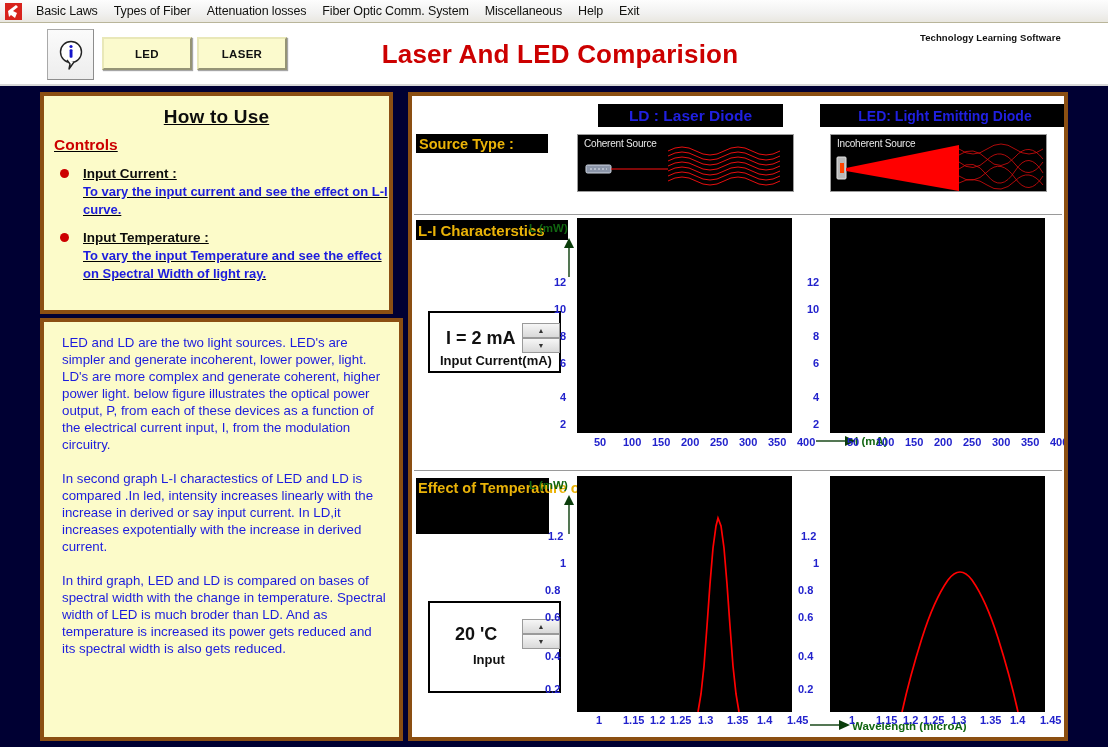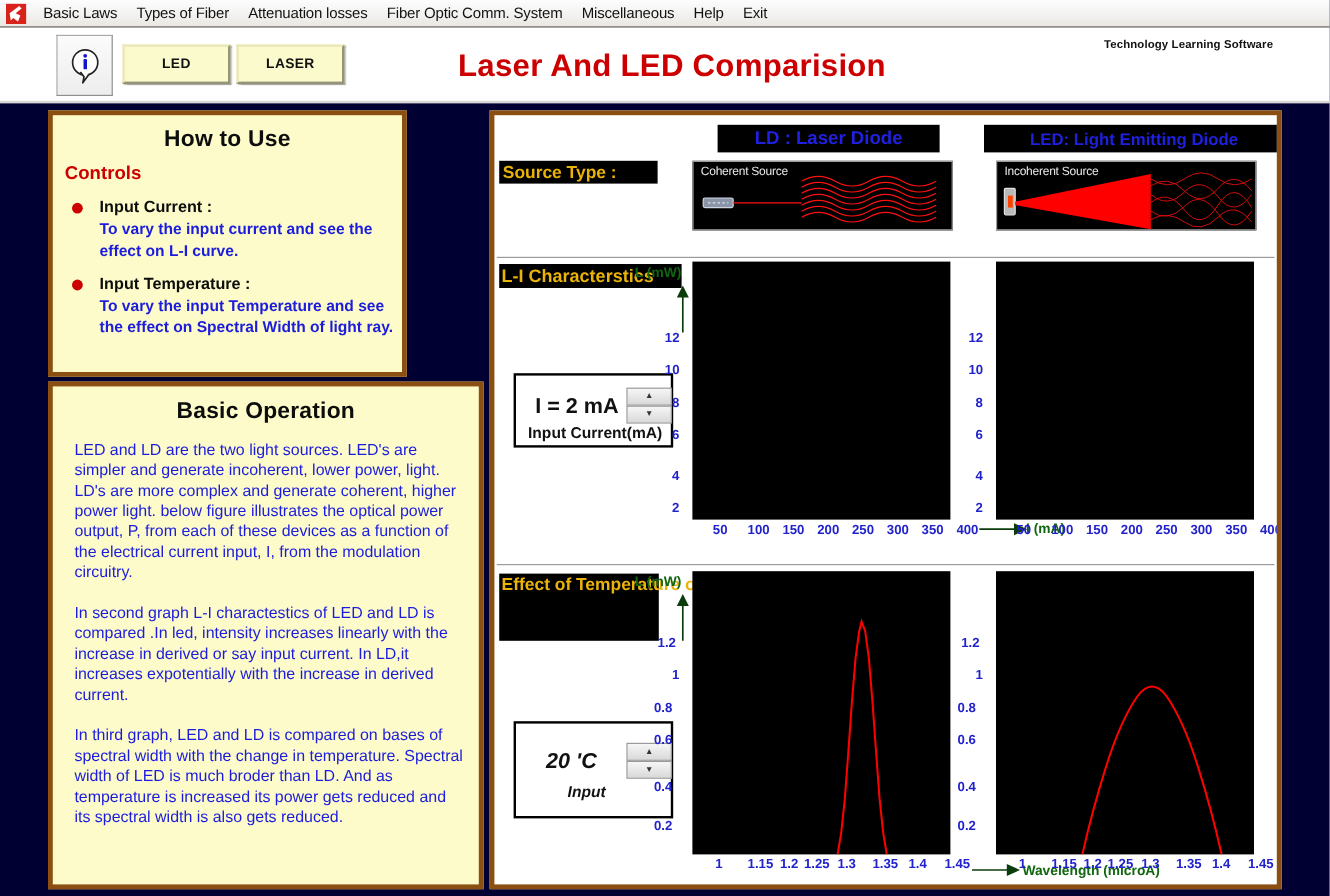--- a/index.html
+++ b/index.html
@@ -58,21 +58,21 @@
   #simtel .sq svg{position:absolute;left:2px;top:1px;}
   #simtel .sim{font-size:28px;font-weight:bold;color:#111;letter-spacing:-1.5px;line-height:25px;font-family:"DejaVu Sans",sans-serif;}
   #simtel .tel{font-size:26px;color:#e8624a;letter-spacing:-1px;line-height:25px;font-family:"DejaVu Sans",sans-serif;}
   #simtel .reg{font-size:9px;color:#111;vertical-align:top;line-height:10px;}
   #simtel .tag{font-size:9.5px;font-weight:bold;color:#111;letter-spacing:.1px;margin-top:1px;}
   
   .panel{
     position:absolute;background:#fcfbc9;border:4px solid #8b4f12;
     box-sizing:border-box;
   }
-  #panel-howto{left:40px;top:92px;width:299px;height:222px;}
+  #panel-howto{left:40px;top:92px;width:353px;height:222px;text-decoration:underline;}
   #panel-basic{left:40px;top:318px;width:363px;height:423px;}
   .panel h2{
     margin:0;padding:10px 0 0 0;text-align:center;
     font-size:19px;font-weight:bold;color:#0d0d0d;letter-spacing:.2px;
   }
   #ctrl-heading{
     margin:8px 0 0 10px;font-size:15.5px;font-weight:bold;color:#cc0000;
   }
   .bullet-row{display:flex;margin:10px 0 0 16px;}
   .bullet-dot{
@@ -175,21 +175,20 @@
   <div class="bullet-row">
     <span class="bullet-dot"></span>
     <span>
       <span class="bullet-title">Input Temperature :</span><br>
       <span class="bullet-body">To vary the input Temperature and see the effect on Spectral Width of light ray.</span>
     </span>
   </div>
 </div>
 
 <div class="panel" id="panel-basic">
-  <h2>Basic Operation</h2>
   <p class="para" id="para1">LED and LD are the two light sources. LED's are simpler and generate incoherent, lower power, light. LD's are more complex and generate coherent, higher power light. below figure illustrates the optical power output, P, from each of these devices as a function of the electrical current input, I, from the modulation circuitry.</p>
   <p class="para" id="para2">In second graph L-I charactestics of LED and LD is compared .In led, intensity increases linearly with the increase in derived or say input current. In LD,it increases expotentially with the increase in derived current.</p>
   <p class="para" id="para3">In third graph, LED and LD is compared on bases of spectral width with the change in temperature. Spectral width of LED is much broder than LD. And as temperature is increased its power gets reduced and its spectral width is also gets reduced.</p>
 </div>
 
 <div id="rightpanel">
 
   <div class="tagblack" style="left:186px;top:8px;width:185px;height:23px;font-size:15.5px;">LD : Laser Diode</div>
   <div class="tagblack" style="left:408px;top:8px;width:250px;height:23px;font-size:14px;">LED: Light Emitting Diode</div>
 
@@ -285,21 +284,21 @@
   <span class="tick" style="left:609px;top:340px;width:19px;overflow:hidden;">350</span>
   <span class="tick" style="left:638px;top:340px;width:19px;overflow:hidden;">400</span>
 
   <div class="hr" style="left:2px;top:374px;width:648px;"></div>
 
   <div class="tagred" style="left:4px;top:382px;width:133px;height:56px;font-size:14.5px;line-height:18px;
               display:block;padding:1px 0 0 2px;box-sizing:border-box;">
     <span>Effect of Temperature on Spectral Width :</span>
   </div>
 
-  <div class="spinbox" style="left:16px;top:505px;width:133px;height:81px;font-style:italic;">
+  <div class="spinbox" style="left:16px;top:505px;width:133px;height:92px;">
     <span class="spin-value" style="left:25px;top:21px;">20 'C</span>
     <span class="spinner" style="left:92px;top:16px;">
       <div>▲</div>
       <div>▼</div>
     </span>
     <span class="spin-caption" style="left:43px;top:49px;">Input</span>
   </div>
 
   <span class="axlabel" style="left:117px;top:383px;">L (mW)</span>
   <svg width="18" height="40" style="position:absolute;left:148px;top:399px;">

